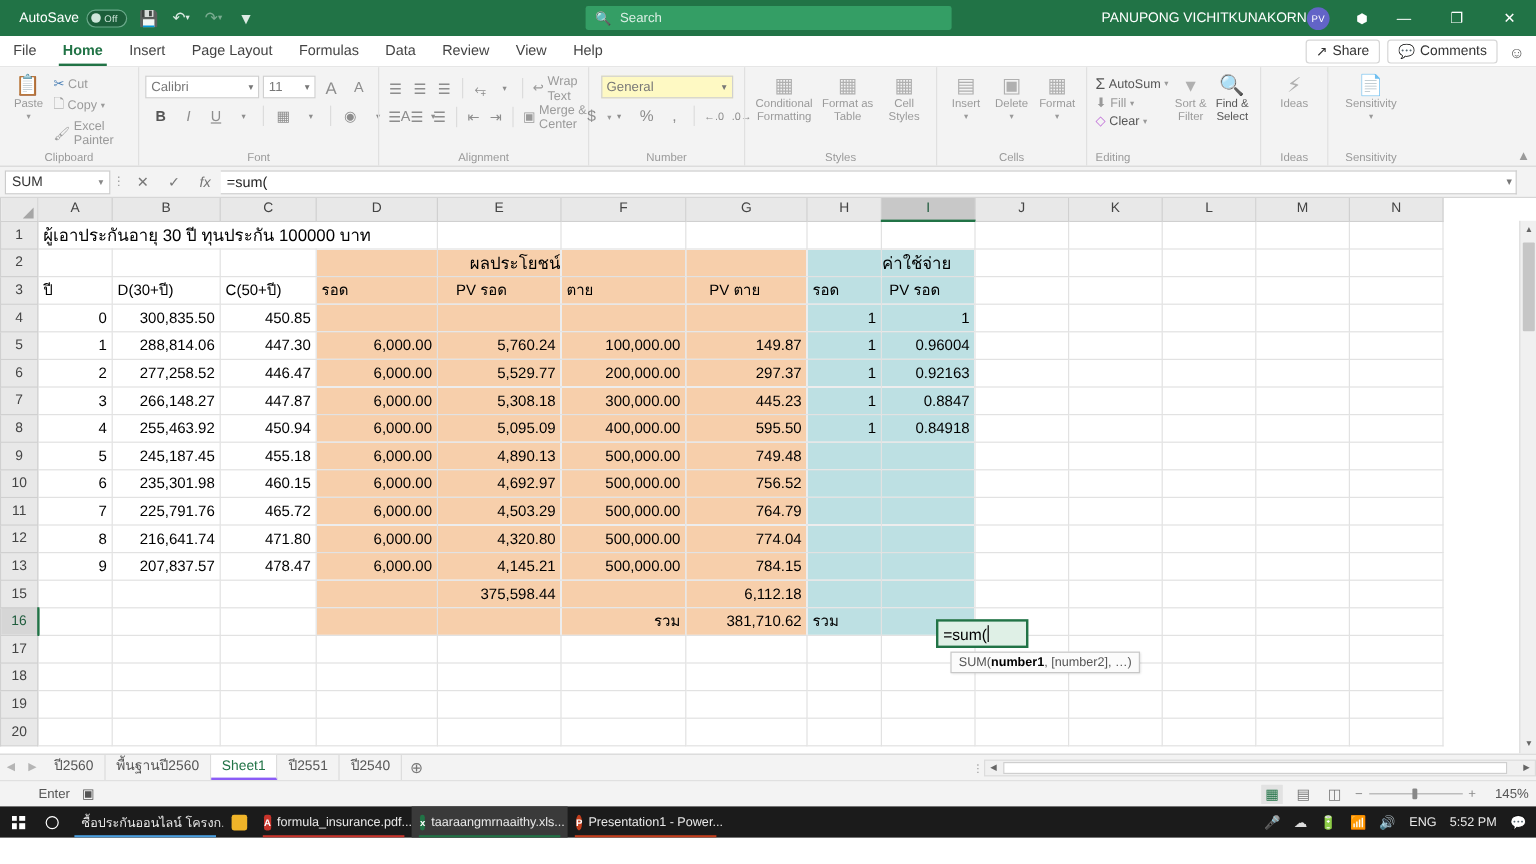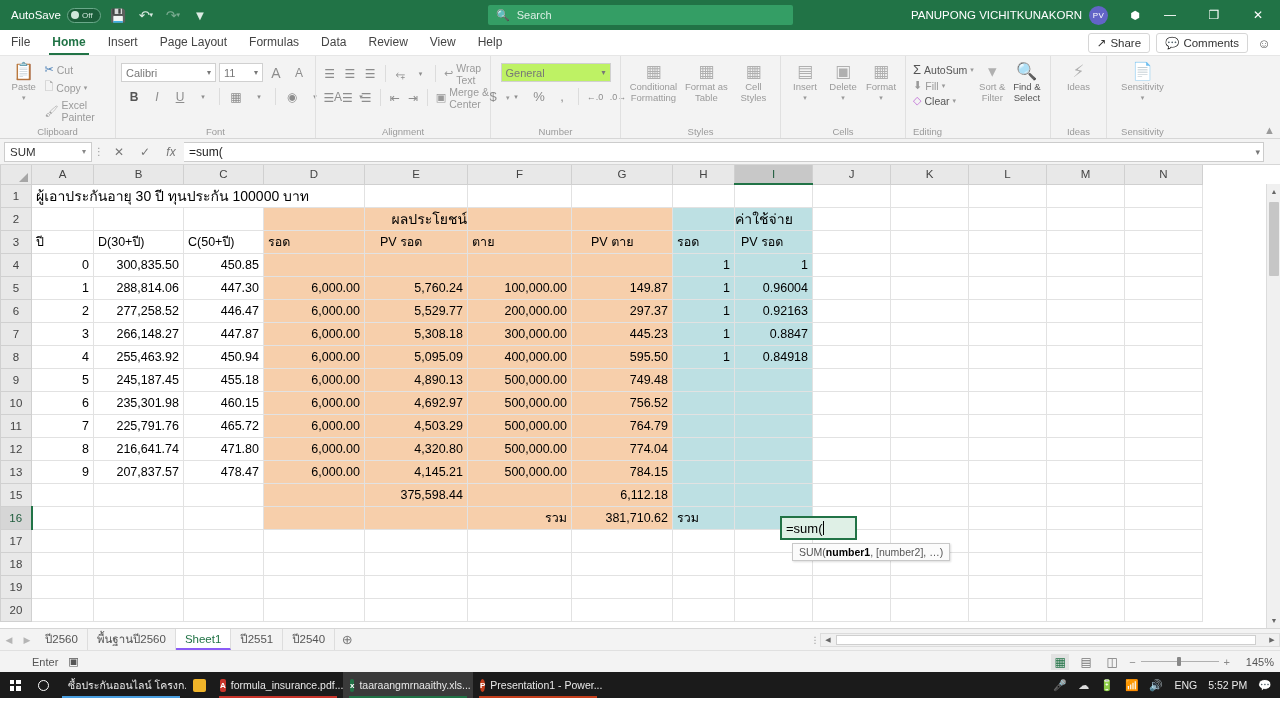--- a/index.html
+++ b/index.html
@@ -8,21 +8,21 @@
     font-family: "Liberation Sans", "DejaVu Sans", sans-serif;
     font-size: 11px;
     background:#fff;
     -webkit-font-smoothing: antialiased;
   }
   
   .titlebar{
     height:30px; background:#217346; color:#fff;
     display:flex; align-items:center; position:relative;
   }
-  .tb-left{ display:flex; align-items:center; gap:9px; padding-left:11px; }
+  .tb-left{ display:flex; align-items:center; gap:9px; padding-left:16px; }
   .autosave{ display:flex; align-items:center; gap:6px; font-size:11.5px; }
   .toggle{
     width:34px; height:15px; border-radius:8px; background:#1b5e3a;
     border:1px solid #6aa98a; display:flex; align-items:center; gap:3px;
     padding:0 3px; font-size:8px; color:#cfe6db; letter-spacing:.2px;
   }
   .toggle .knob{ width:8px;height:8px;border-radius:50%;background:#cfe6db; display:inline-block;}
   .tb-icon{ width:18px;height:18px; display:flex;align-items:center;justify-content:center;
     font-size:13px; color:#e8f2ed; opacity:.95;}
   .tb-icon.dim{ opacity:.45; }
@@ -31,21 +31,21 @@
     pointer-events:none;
   }
   .searchbox{
     position:absolute; left:488px; top:5px; width:305px; height:20px;
     background:#349e65; border-radius:2px; display:flex; align-items:center;
     gap:7px; padding-left:8px; font-size:11px; color:#dcefe5;
   }
   .tb-right{
     position:absolute; right:0; top:0; height:30px; display:flex; align-items:center;
   }
-  .acct{ font-size:11.5px; margin-right:7px; }
+  .acct{ font-size:11.5px; }
   .avatar{
     width:19px;height:19px;border-radius:50%;background:#6264c7;color:#fff;
     font-size:8px; display:flex;align-items:center;justify-content:center; margin-right:14px;
     letter-spacing:.3px;
   }
   .wbtn{ width:44px; height:30px; display:flex;align-items:center;justify-content:center;
     font-size:12px; color:#fff;}
   .ribbonrestore{ width:26px;height:30px;display:flex;align-items:center;justify-content:center;font-size:11px;}
 
   
@@ -87,21 +87,21 @@
   .sml .ic{ font-size:11px; }
   .fontname{
     width:95px;height:19px;border:1px solid #d0d0d0;background:#fff;font-size:11px;
     display:flex;align-items:center;padding:0 4px;color:#777; justify-content:space-between;
   }
   .fontsize{
     width:44px;height:19px;border:1px solid #d0d0d0;background:#fff;font-size:11px;
     display:flex;align-items:center;padding:0 4px;color:#777; justify-content:space-between;
   }
   .numfmt{
-    width:110px;height:19px;border:1px solid #d0d0d0;background:#bef264;font-size:11px;
+    width:110px;height:19px;border:1px solid #d0d0d0;background:#fef9c3;font-size:11px;
     display:flex;align-items:center;padding:0 4px;color:#777; justify-content:space-between;
   }
   .ib{ width:20px;height:20px;display:flex;align-items:center;justify-content:center;font-size:12px;color:#8d8d8d;}
   .ib.b{ font-weight:bold; font-size:12px; color:#555;}
   .sep{ width:1px; height:17px; background:#dcdcdc; margin:0 3px; }
   .collapse{ position:absolute; right:5px; bottom:2px; font-size:11px; color:#9a9a9a;}
 
   
   .fbar{ height:26px; background:#f3f3f3; display:flex; align-items:center; border-bottom:1px solid #d6d6d6;}
   .namebox{

